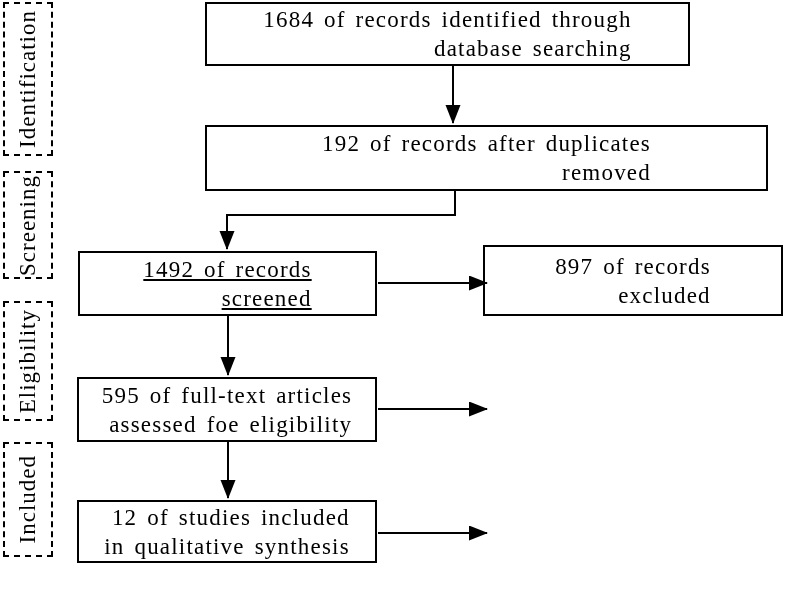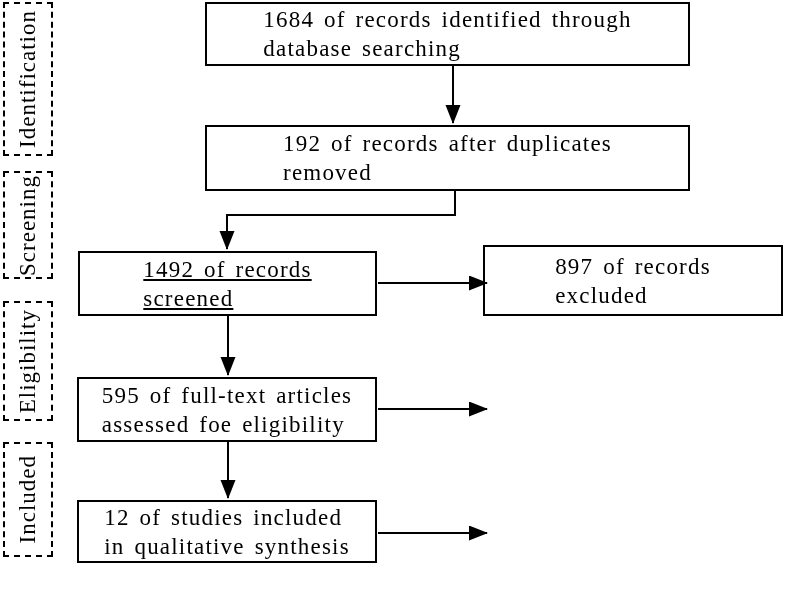--- a/index.html
+++ b/index.html
@@ -29,21 +29,21 @@
     font-size: 23px;
     letter-spacing: 1px;
     white-space: nowrap;
   }
   .flow-box {
     position: absolute;
     border: 2.5px solid #000;
     box-sizing: border-box;
     background: #fff;
     display: flex; align-items: center; justify-content: center;
-    text-align: left;
+    text-align: right;
   }
   .box-text {
     font-size: 23px;
     line-height: 29px;
     letter-spacing: 1.2px;
     word-spacing: 3px;
     white-space: pre-line;
     padding: 0 4px;
   }
   svg.arrows {
@@ -54,21 +54,21 @@
   svg.arrows line, svg.arrows polyline {
     stroke: #000; stroke-width: 2; fill: none;
   }
   
   #stage-identification { top: 2px;   height: 154px; }
   #stage-screening      { top: 171px; height: 108px; }
   #stage-eligibility    { top: 301px; height: 120px; }
   #stage-included       { top: 442px; height: 115px; }
 
   #box-identified        { left: 205px; top: 2px;   width: 485px; height: 64px; }
-  #box-after-duplicates  { left: 205px; top: 125px; width: 485px; height: 66px; }
+  #box-after-duplicates  { left: 205px; top: 125px; width: 563px; height: 66px; }
   #box-screened          { left: 78px;  top: 251px; width: 299px; height: 65px; text-decoration: underline; }
   #box-excluded          { left: 483px; top: 245px; width: 300px; height: 71px; }
   #box-fulltext-assessed { left: 77px;  top: 377px; width: 300px; height: 65px; }
   #box-fulltext-excluded { left: 490px; top: 373px; width: 300px; height: 69px; }
   #box-qualitative       { left: 77px;  top: 500px; width: 300px; height: 63px; }
   #box-quantitative      { left: 490px; top: 466px; width: 300px; height: 132px; }
 </style>
 </head>
 <body>
 

